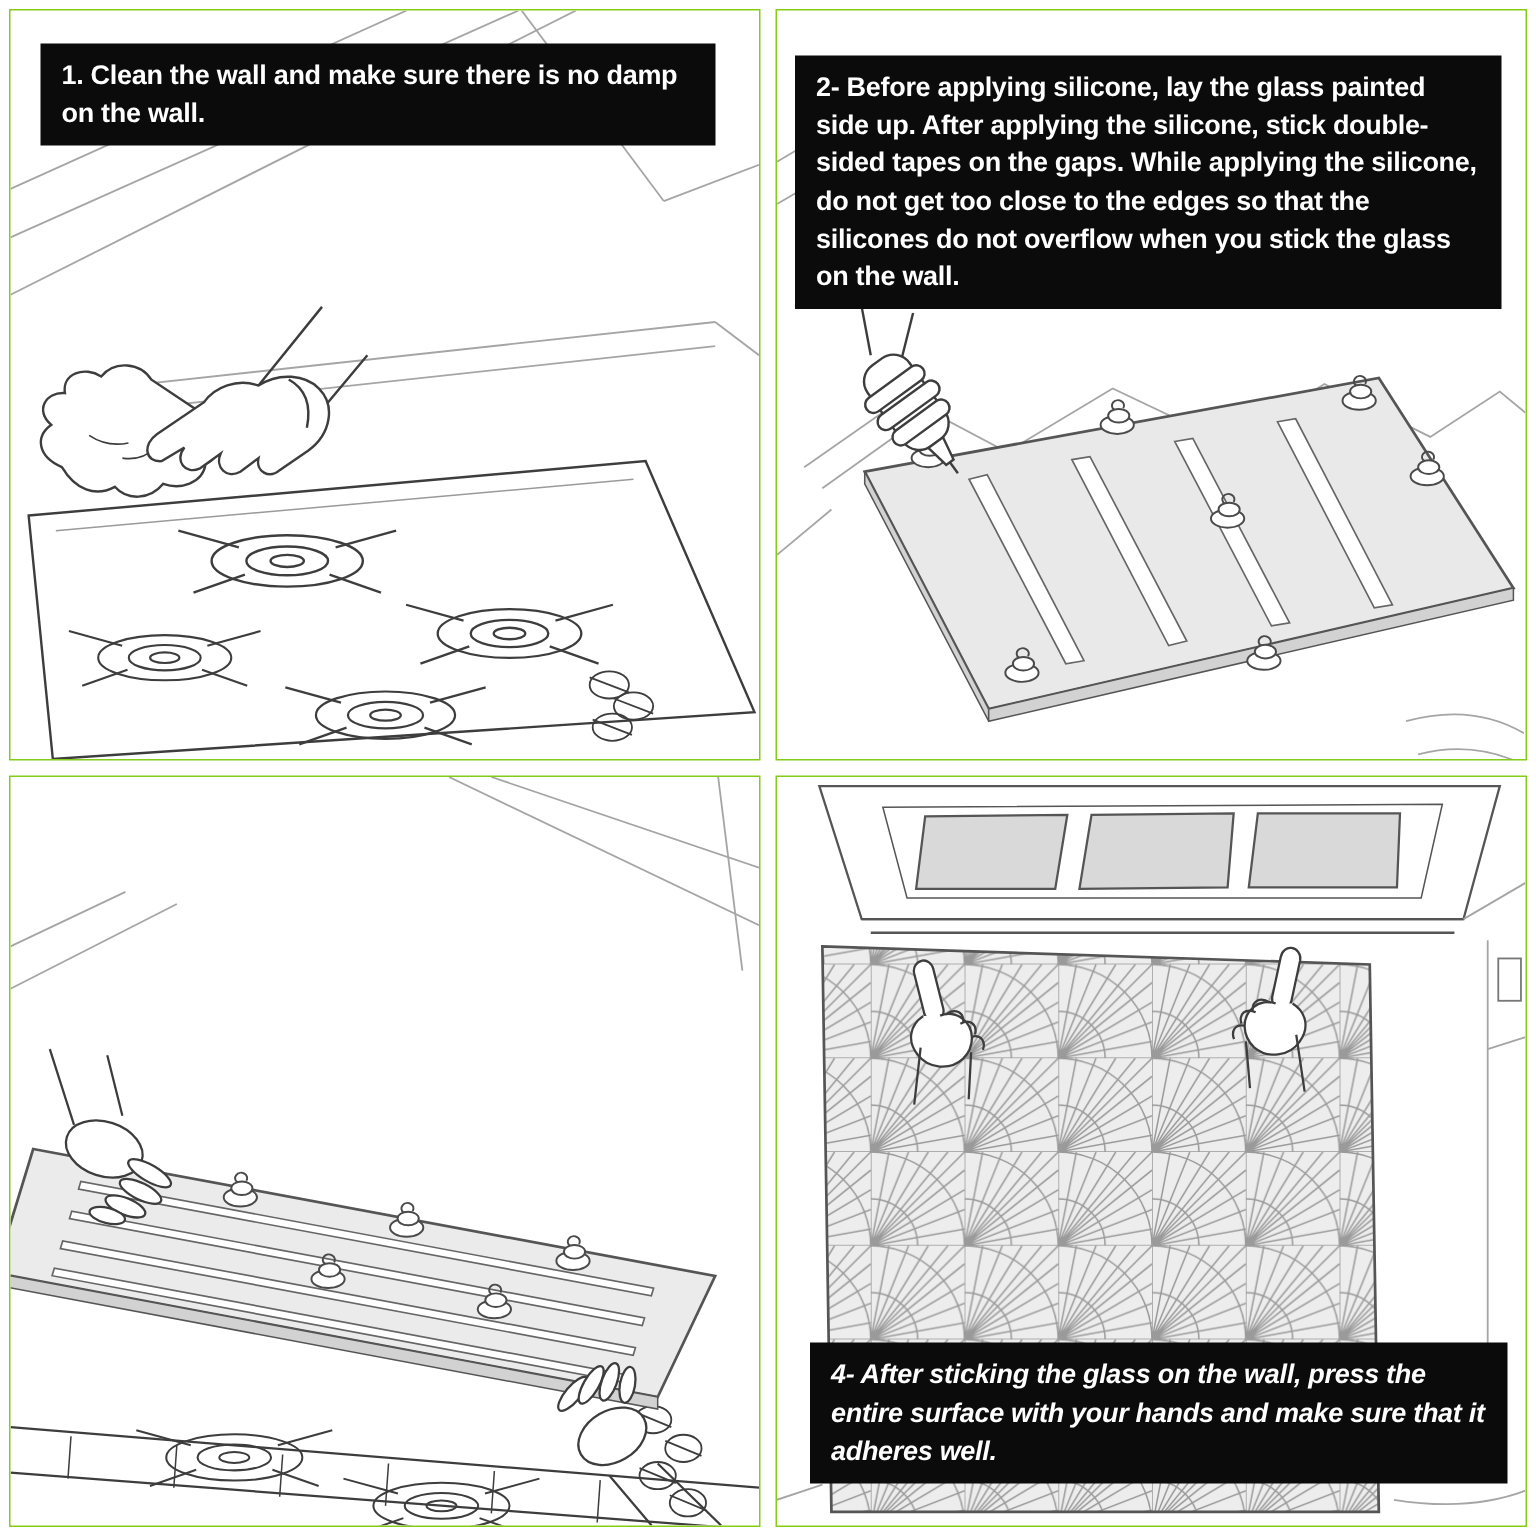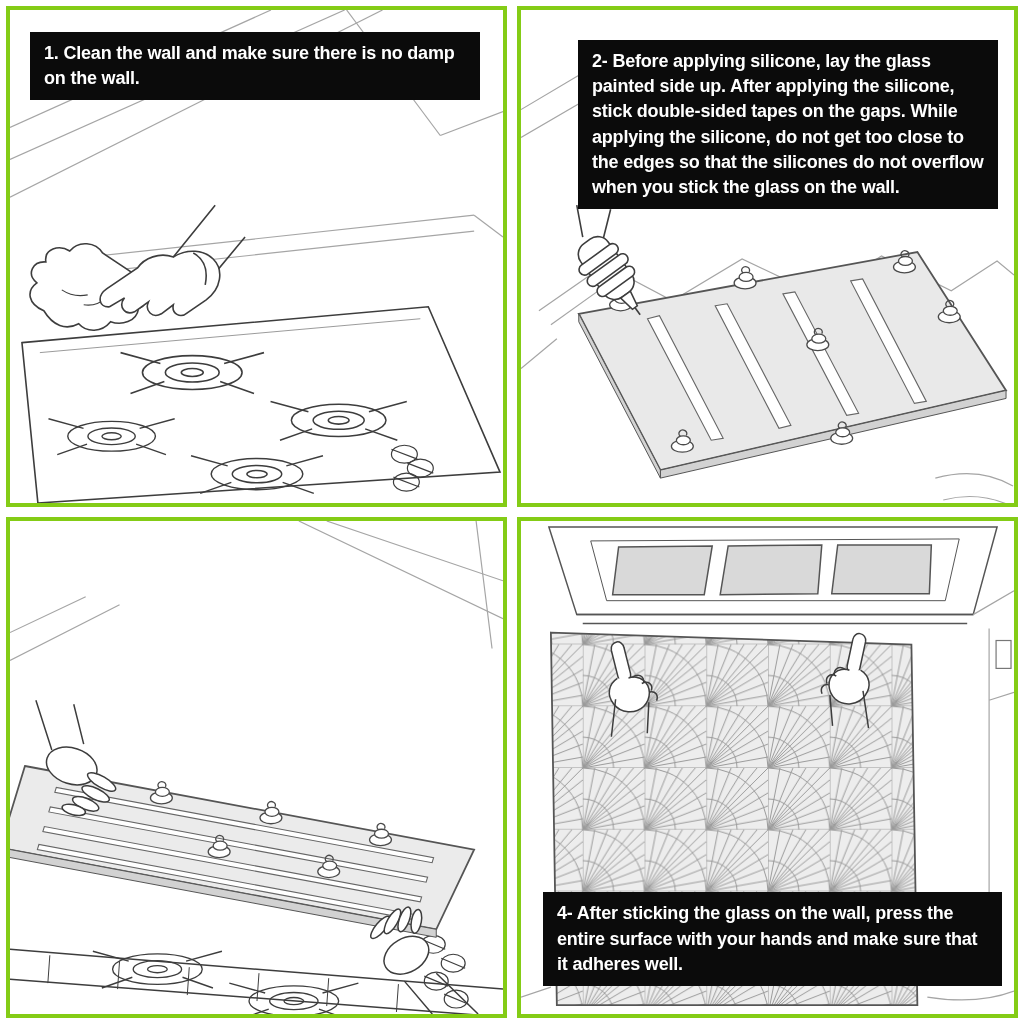--- a/index.html
+++ b/index.html
@@ -2,31 +2,31 @@
 <html><head>
 <meta charset="utf-8">
 <style>
   * { margin:0; padding:0; box-sizing:border-box; }
   html,body { background:#ffffff; }
   .sheet {
     width:1024px; height:1024px; background:#ffffff; padding:6px;
     display:grid; grid-template-columns:1fr 1fr; grid-template-rows:1fr 1fr; gap:10px;
     font-family:"Liberation Sans", sans-serif;
   }
-  .panel { position:relative; border:4px solid #84cc16; background:#fff; overflow:hidden; }
+  .panel { position:relative; border:1px solid #84cc16; background:#fff; overflow:hidden; }
   .art { position:absolute; inset:0; width:100%; height:100%; display:block; }
   .caption {
     position:absolute; background:#0b0b0b; color:#ffffff;
     font-weight:700; font-size:18px; line-height:1.4; letter-spacing:-0.2px;
     padding:9px 14px;
   }
   .cap1 { top:22px; left:20px; width:450px; }
-  .cap2 { top:30px; left:12px; right:16px;margin-left:45px; }
+  .cap2 { top:30px; left:12px; right:16px; }
   .cap3 { top:16px; left:4px; right:8px; }
-  .cap4 { bottom:28px; left:22px; right:12px; }
+  .cap4 { bottom:28px; left:22px; right:12px;font-style:italic; }
 </style>
 </head>
 <body>
 
 <div class="sheet">
 
   <section class="panel">
     <svg class="art" viewBox="0 0 495 495" aria-hidden="true">
       <g stroke="#a5a5a5" stroke-width="1.2" fill="none">
         <path d="M0,150 L336,0"></path>

